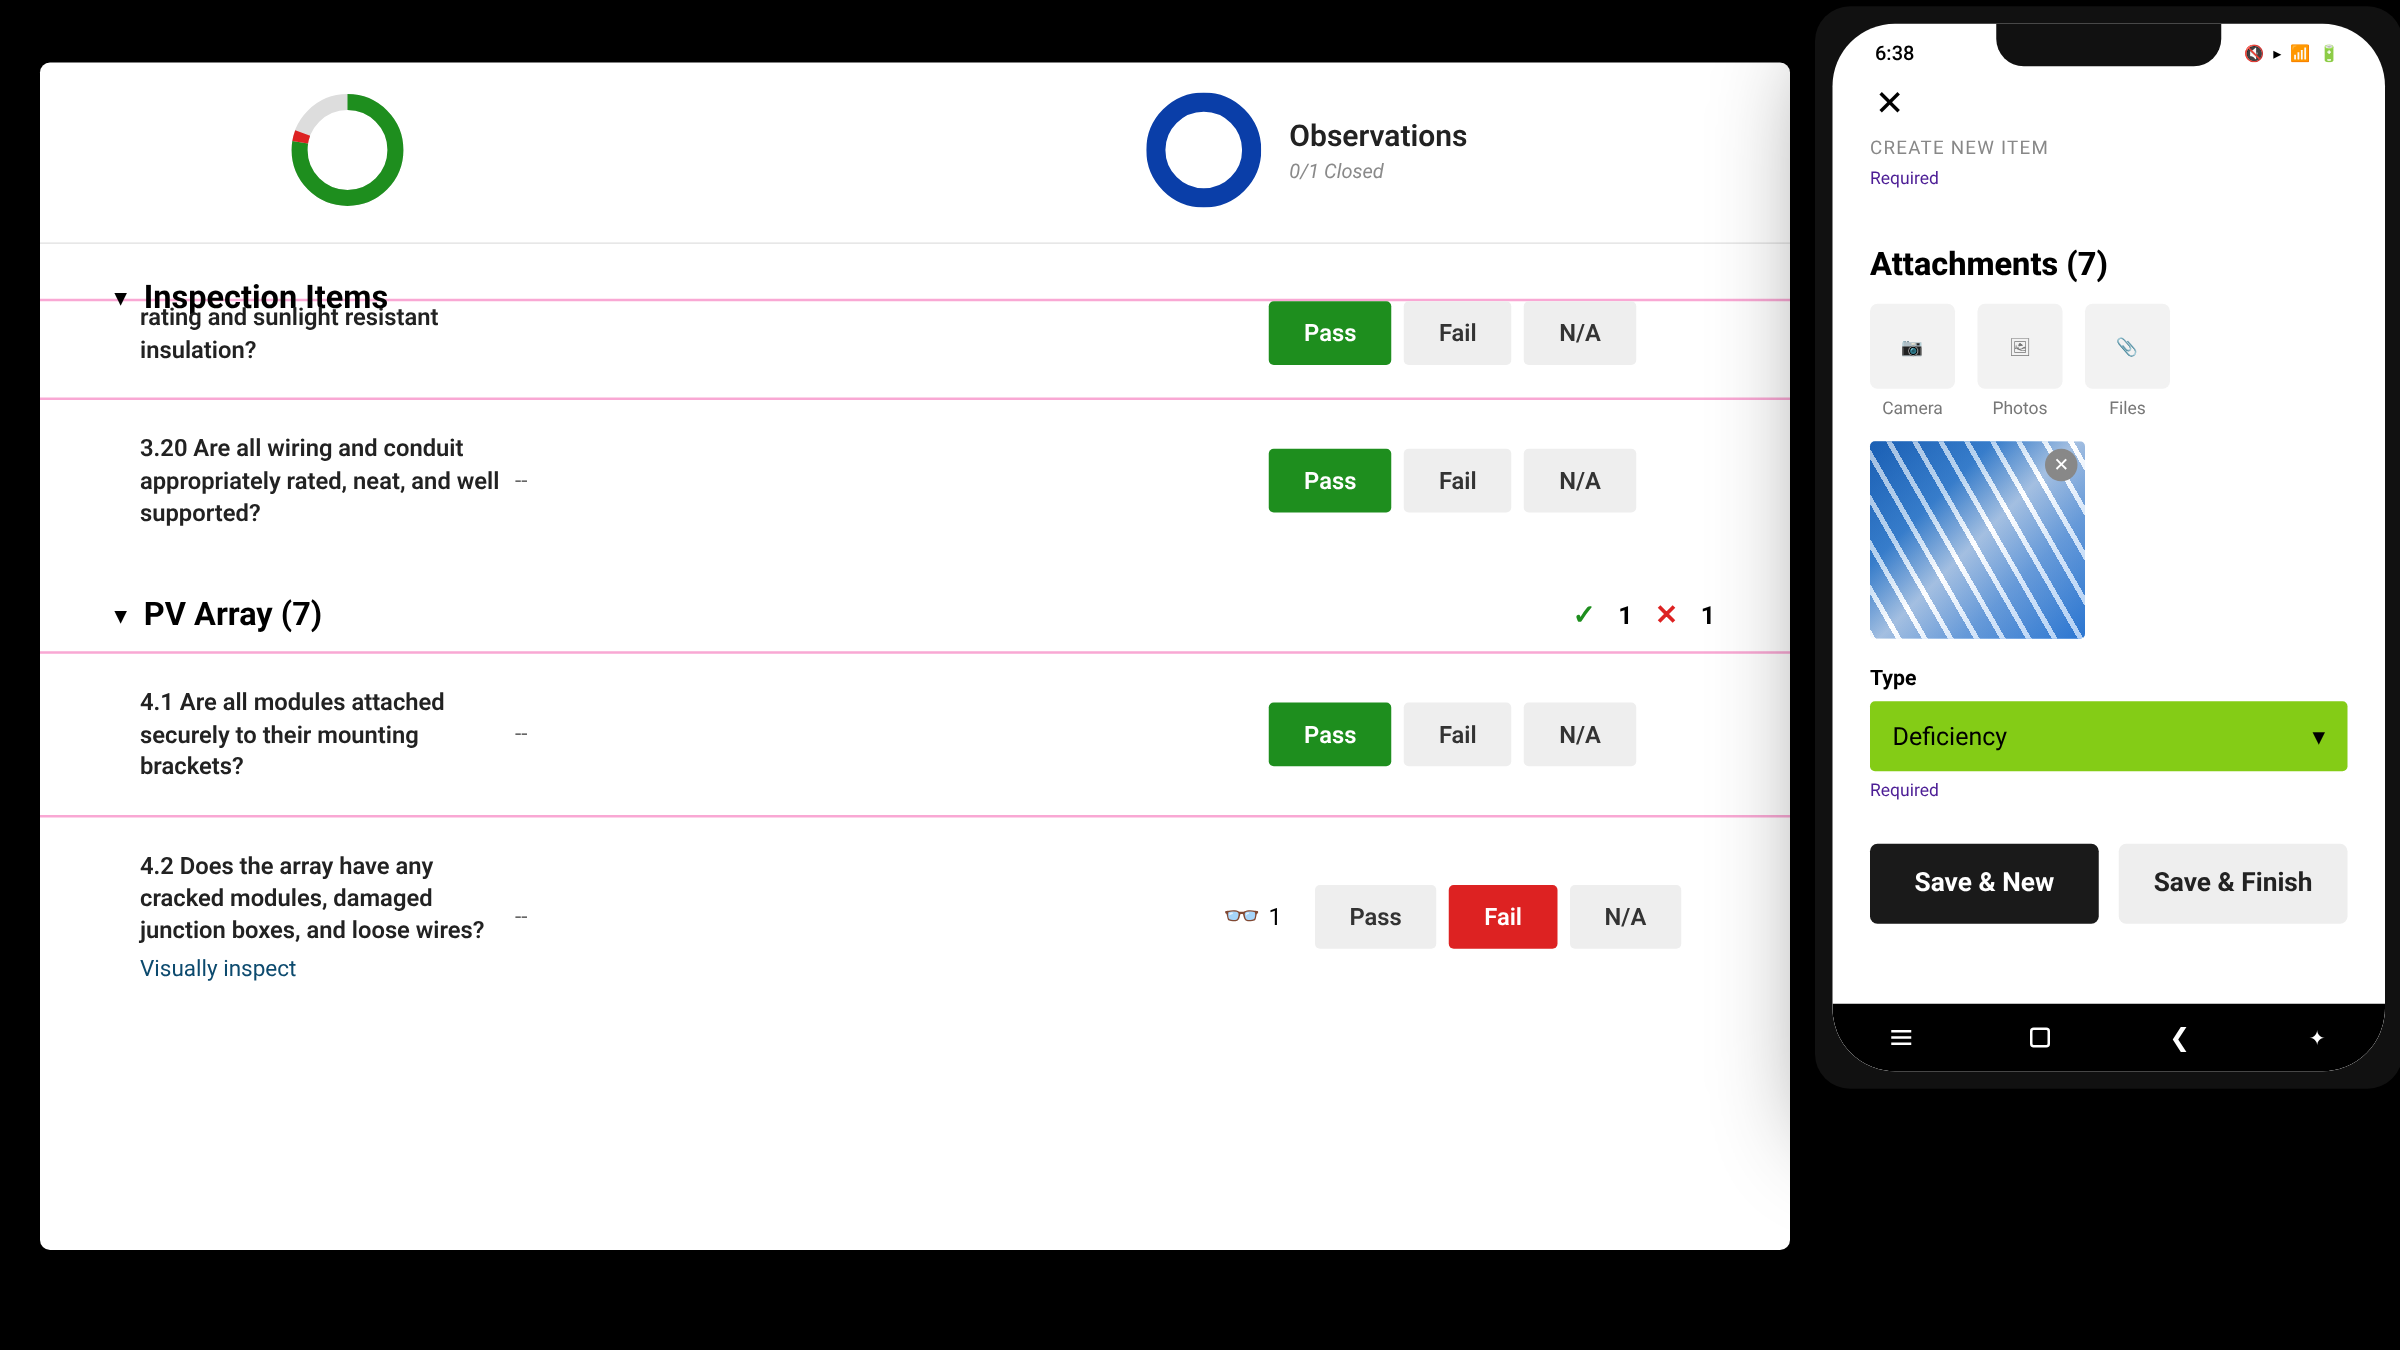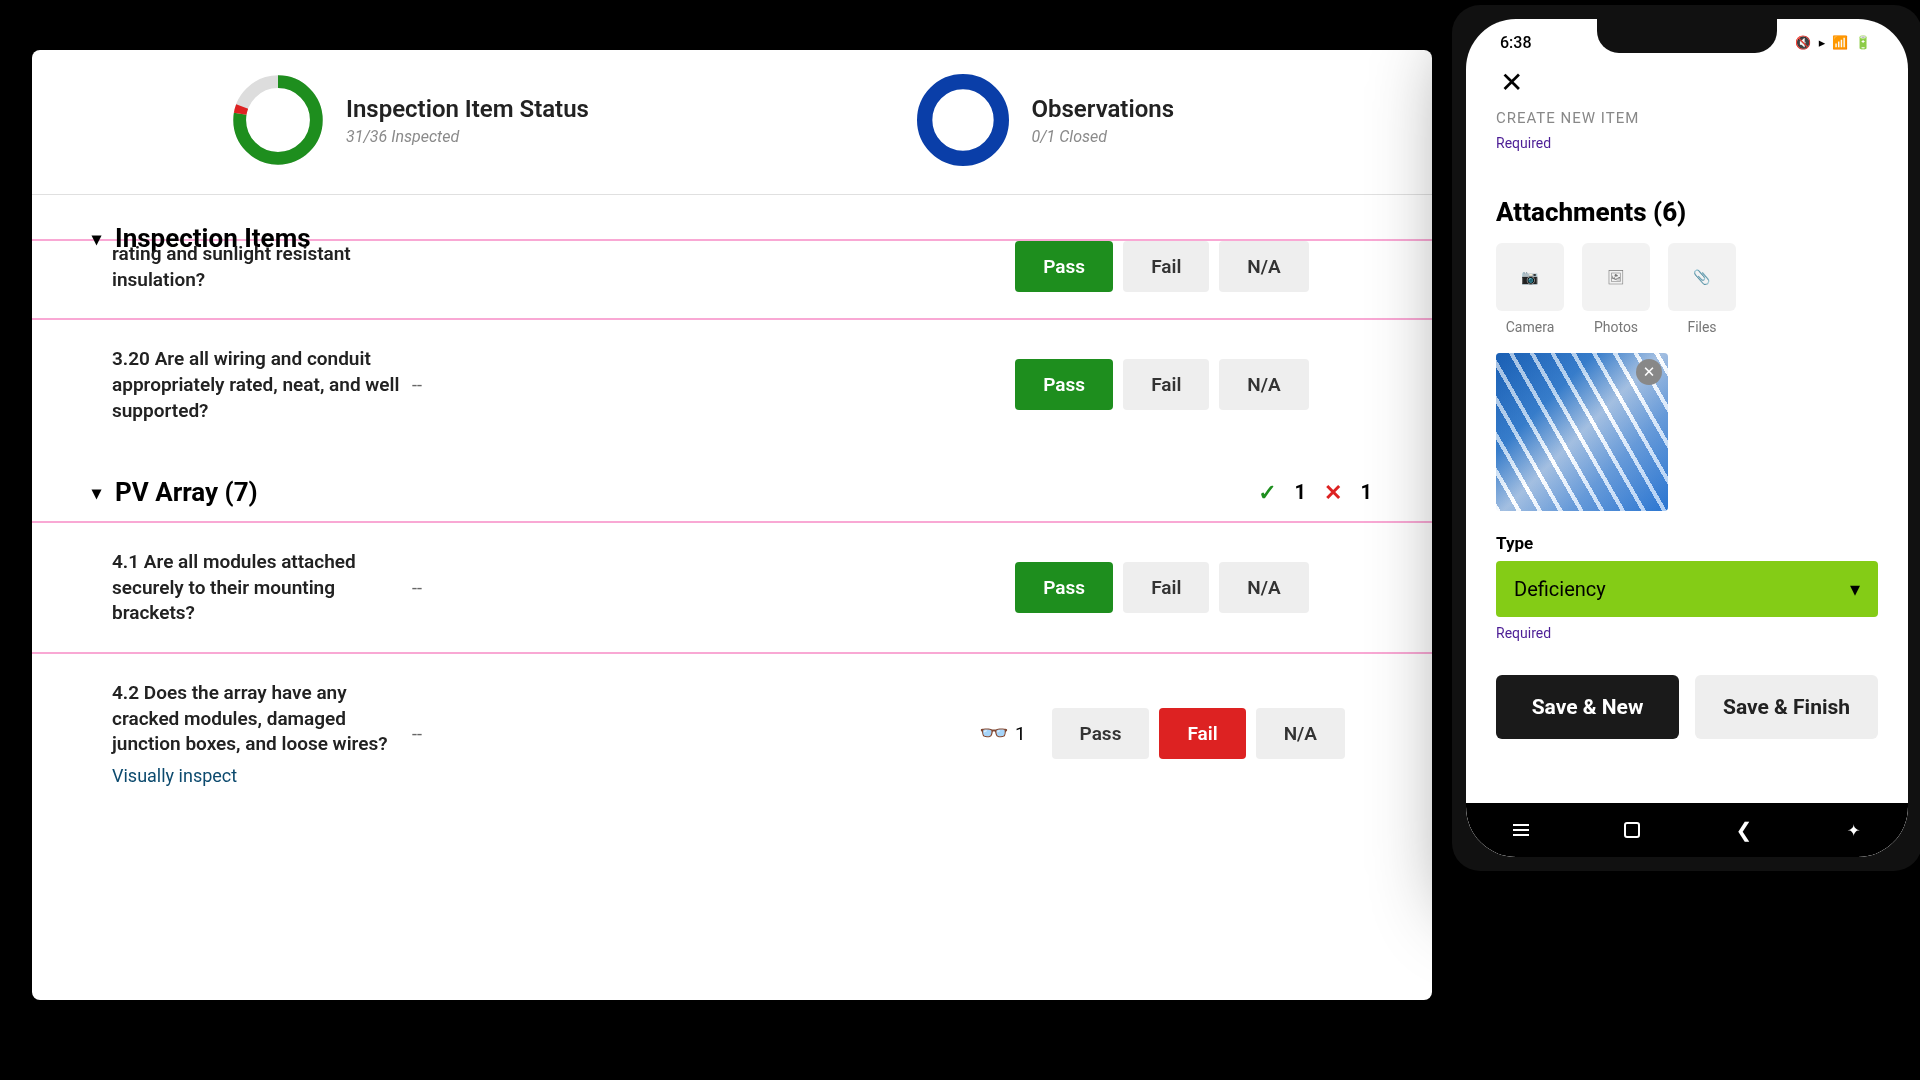--- a/index.html
+++ b/index.html
@@ -88,24 +88,20 @@
 
   <div class="status-row">
     <div class="status-block">
       <div class="donut">
         <svg viewBox="0 0 36 36">
           <circle cx="18" cy="18" r="15" fill="none" stroke="#ddd" stroke-width="5"></circle>
           <circle cx="18" cy="18" r="15" fill="none" stroke="#1e8e1e" stroke-width="5" stroke-dasharray="73 100" stroke-linecap="butt"></circle>
           <circle cx="18" cy="18" r="15" fill="none" stroke="#d22" stroke-width="5" stroke-dasharray="3 100" stroke-dashoffset="-73"></circle>
         </svg>
       </div>
-      <div class="status-text">
-        <h3>Inspection Item Status</h3>
-        <p>31/36 Inspected</p>
-      </div>
     </div>
 
     <div style="flex:1"></div>
 
     <div class="status-block">
       <div class="donut">
         <svg viewBox="0 0 36 36">
           <circle cx="18" cy="18" r="15" fill="none" stroke="#0a3ea8" stroke-width="6"></circle>
         </svg>
       </div>
@@ -191,21 +187,21 @@
     <div class="notch"></div>
     <div class="statusbar">
       <span>6:38</span>
       <span class="right">🔇 ▸ 📶 🔋</span>
     </div>
     <div class="p-content">
       <div class="close-x">✕</div>
       <div class="p-label">CREATE NEW ITEM</div>
       <div class="req">Required</div>
 
-      <div class="att-h">Attachments (6)</div>
+      <div class="att-h">Attachments (7)</div>
       <div class="att-btns">
         <div class="att-b">
           <div class="att-tile">
               <span>📷</span>
             </div>
           <span>Camera</span>
         </div>
         <div class="att-b">
           <div class="att-tile">
               <span>🖼</span>

